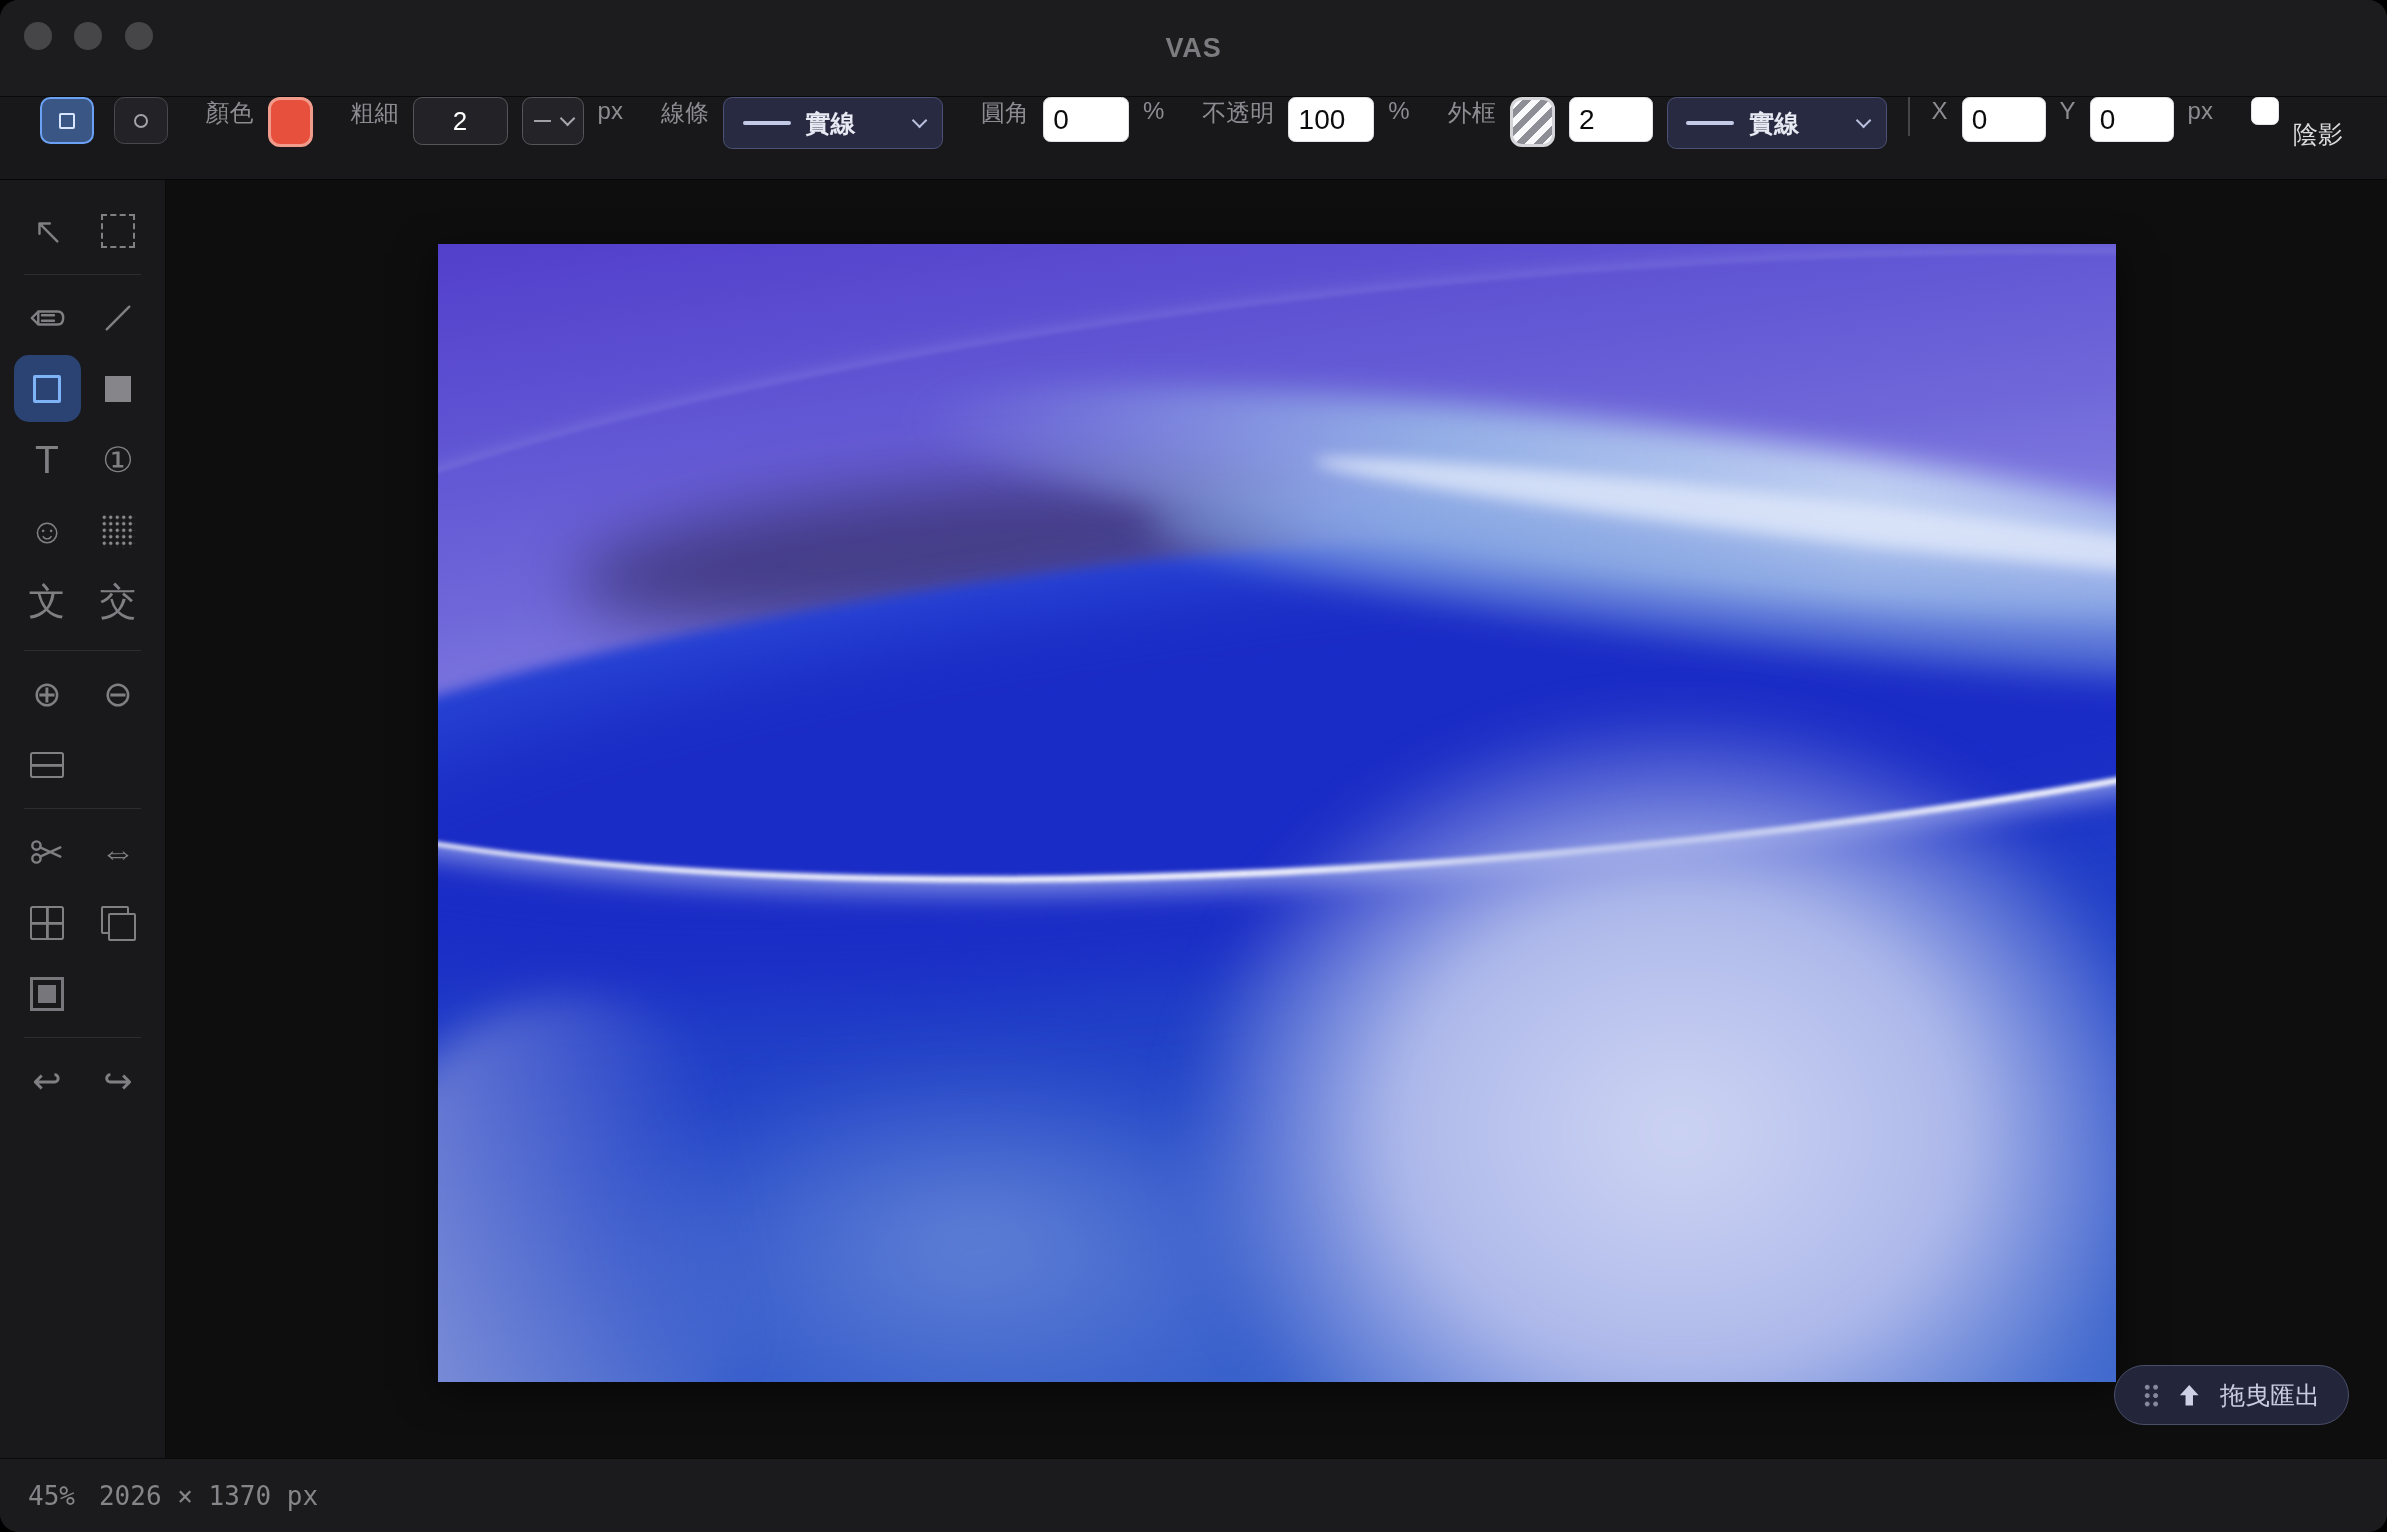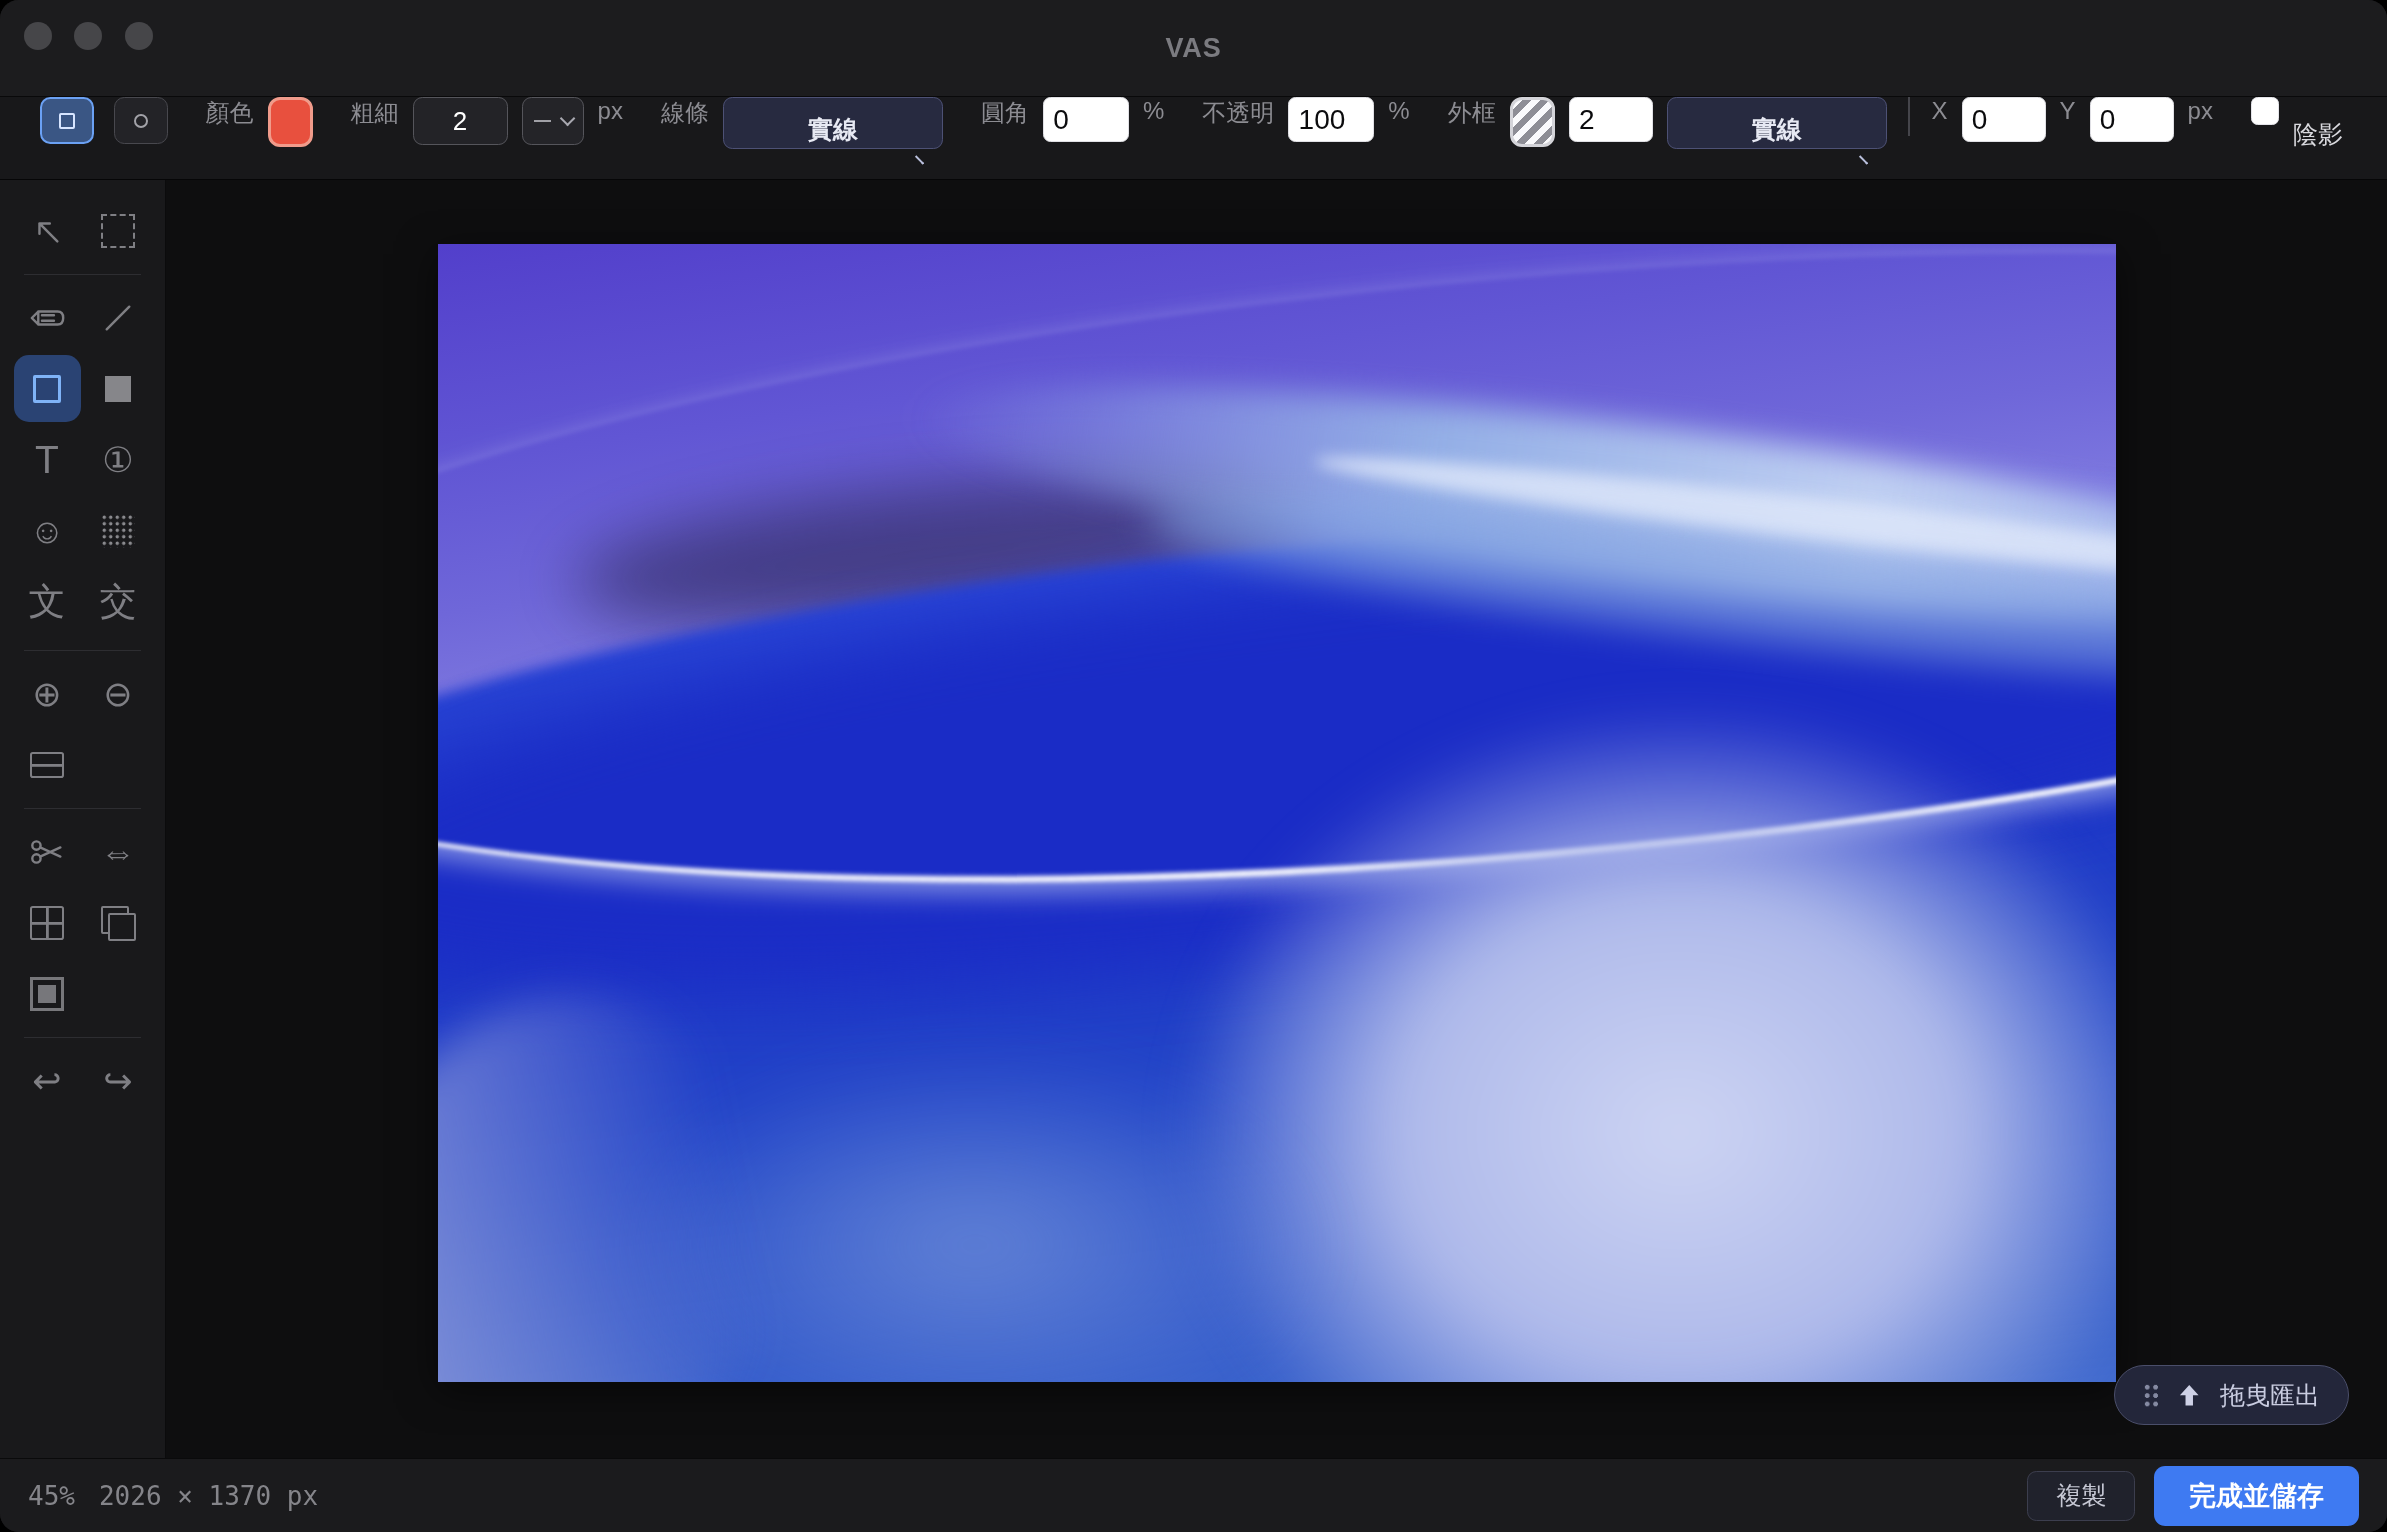--- a/index.html
+++ b/index.html
@@ -36,21 +36,21 @@
   .swatch-striped { width:45px; height:50px; border-radius:12px; border:3.7px solid #d4d4d9;
     background:repeating-linear-gradient(135deg,#fafafc 0 6.5px,#8e8e96 6.5px 13px); }
   .input-dark { width:95px; height:48px; background:#232327; border:1.9px solid #55555b; border-radius:9.3px;
     color:#fff; font-size:26px; text-align:center; font-family:"Liberation Sans",sans-serif; }
   .mini-dd { width:62px; height:48px; background:#242428; border:1.9px solid #55555b; border-radius:9.3px;
     display:flex; align-items:center; justify-content:center; gap:8.4px; }
   .mini-dash { width:17px; height:2.8px; background:#a0a0a6; }
   .chev { width:11.2px; height:11.2px; border-right:2.8px solid #a8a8b0; border-bottom:2.8px solid #a8a8b0;
     transform:rotate(45deg) translateY(-2.8px); }
   .dd-navy { height:52px; width:220px; background:#272a40; border:1.9px solid #4d5175; border-radius:9.3px;
-    display:flex; align-items:center; padding:0 18.6px; gap:15px; color:#e7e9f3; font-size:25px; font-weight:bold;flex-direction:column; }
+    display:flex; align-items:center; padding:0 18.6px; gap:15px; color:#e7e9f3; font-size:25px; font-weight:bold; }
   .dd-dash { width:48px; height:3.3px; background:#c3cae6; border-radius:1.9px; }
   .dd-navy .chev { margin-left:auto; border-color:#b9bfdc; }
   .input-white { width:86px; height:45px; background:#fff; border:1.9px solid #e0e0e5; border-radius:7.5px;
     color:#0b0b0d; font-size:28px; font-weight:500; padding-left:9.3px;
     font-family:"Liberation Sans",sans-serif; }
   .input-white.narrow { width:84px; }
   .sep-v { width:1.9px; height:39px; background:#45454b; margin:0 7.5px; }
   .cbx { width:28px; height:28px; background:#fff; border:1.9px solid #e4e4e9; border-radius:6.5px; }
   .shadow-lab { color:#d9d9de; font-size:25px;margin-top:21px; }
 
@@ -338,20 +338,16 @@
         <span>拖曳匯出</span>
       </div>
     </div>
   </div>
 
   <div class="statusbar">
     <div class="zoom-info">
       <span>45%</span>
       <span>2026 × 1370 px</span>
     </div>
-    <div class="sb-right">
-      <div class="btn-copy">複製</div>
-      <div class="btn-save">完成並儲存</div>
-    </div>
   </div>
 
 </div>
 
 
 </body></html>

